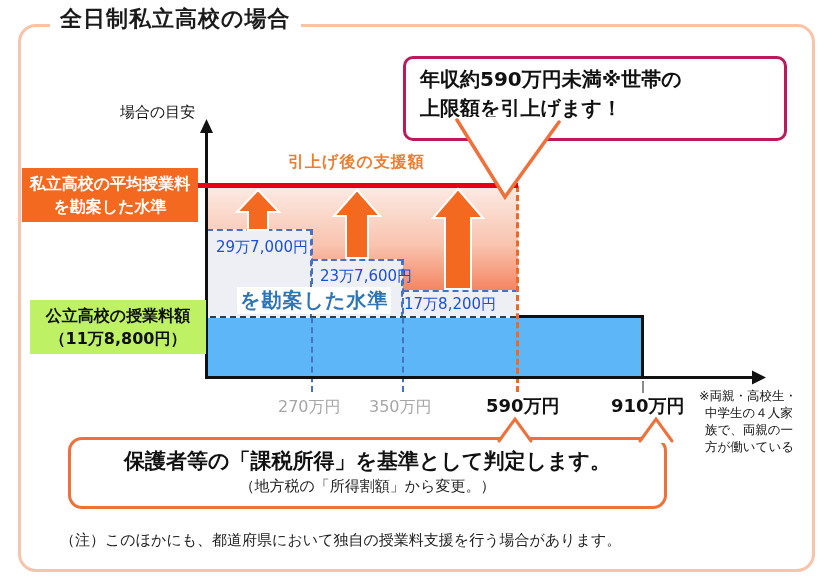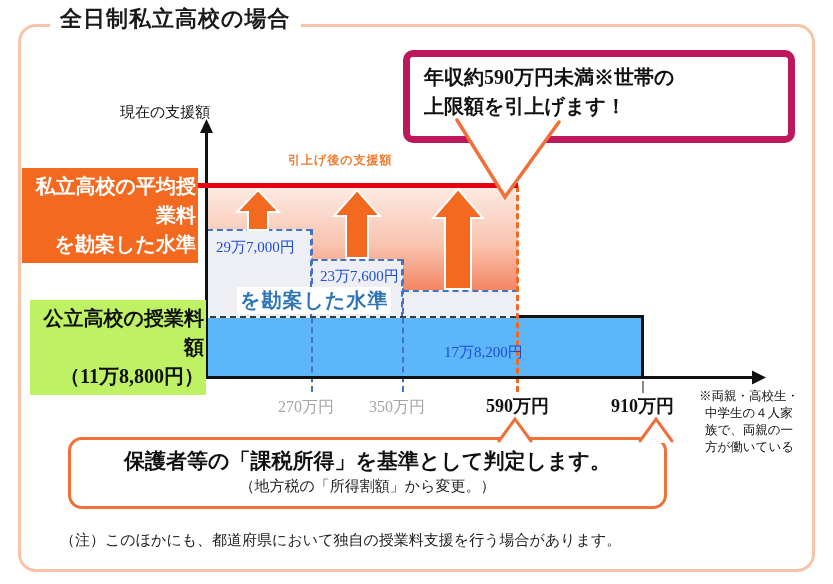--- a/index.html
+++ b/index.html
@@ -1,25 +1,25 @@
 <!DOCTYPE html>
 <html><head>
 <meta charset="utf-8">
 <style>
   html,body{margin:0;padding:0;background:#fff;}
   body{font-family:"DejaVu Sans","Liberation Sans",sans-serif;}
-  .scene{position:relative;width:833px;height:584px;background:#fff;overflow:hidden;font-family:Liberation Serif, serif;}
+  .scene{position:relative;width:833px;height:584px;background:#fff;overflow:hidden;}
   .abs{position:absolute;}
 
   
   .outer-frame{left:18px;top:24px;width:791px;height:542px;border:3px solid #f8c3a8;border-radius:18px;z-index:0;}
   .page-title{left:50px;top:4px;font-size:22px;font-weight:bold;color:#1a1a1a;background:#fff;padding:0 10px;z-index:7;letter-spacing:1px;}
 
   
-  .callout-top{left:403px;top:50px;width:364px;height:73px;border:7px solid #be185d;border-radius:10px;background:#fff;z-index:4;padding:6px 0 0 14px;box-sizing:content-box;}
+  .callout-top{left:403px;top:56px;width:364px;height:73px;border:3px solid #be185d;border-radius:10px;background:#fff;z-index:4;padding:6px 0 0 14px;box-sizing:content-box;}
   .callout-top .l{display:block;font-size:20px;font-weight:bold;color:#111;line-height:1.45;}
 
   
   .ylab{left:120px;top:103px;font-size:15px;color:#111;z-index:4;}
   .xlab{left:676px;top:352px;font-size:16px;font-weight:bold;color:#111;z-index:4;}
 
   
   .yaxis{left:205px;top:130px;width:3px;height:248px;background:#111;z-index:3;}
   .xaxis{left:205px;top:376px;width:552px;height:3px;background:#111;z-index:3;}
 
@@ -37,29 +37,29 @@
   
   .vline{width:0;z-index:2;}
   .v270{left:311px;top:229px;height:163px;border-left:2px dashed #4472c4;}
   .v350{left:402px;top:259px;height:133px;border-left:2px dashed #4472c4;}
   .v590{left:516px;top:186px;height:206px;border-left:3px dashed #f26822;}
   .v910{left:642px;top:381px;height:12px;border-left:2px dashed #8a8a8a;}
 
   .red-line{left:196px;top:183px;width:322px;height:5px;background:#e60012;z-index:4;}
 
   
-  .raised-label{left:288px;top:152px;font-size:12px;font-weight:bold;color:#ed7d31;z-index:4;letter-spacing:1px;}
+  .raised-label{left:288px;top:152px;font-size:16px;font-weight:bold;color:#ed7d31;z-index:4;letter-spacing:1px;}
   .stepval{font-size:15px;color:#1d4ed8;z-index:4;}
   .sv1{left:216px;top:238px;}
   .sv2{left:320px;top:267px;}
-  .sv3{left:444px;top:295px;margin-top:48px;}
+  .sv3{left:404px;top:295px;}
   .current-label{left:237px;top:287px;font-size:20px;font-weight:bold;color:#2e75b6;background:#fff;padding:0 3px;z-index:4;letter-spacing:1px;}
 
   
-  .tag{width:172px;text-align:right;font-weight:bold;font-size:20px;line-height:1.45;padding:4px 2px;z-index:5;}
+  .tag{width:172px;text-align:center;font-weight:bold;font-size:16px;line-height:1.45;padding:4px 2px;z-index:5;}
   .tag-private{left:22px;top:168px;background:#f2691f;color:#fff;}
   .tag-public{left:30px;top:300px;background:#bef264;color:#101010;}
 
   
   .tick{z-index:4;}
   .tick-gray{font-size:16px;color:#a6a6a6;}
   .tick-bold{font-size:18px;font-weight:bold;color:#111;}
   .t270{left:278px;top:397px;}
   .t350{left:369px;top:397px;}
   .t590{left:486px;top:394px;}
@@ -86,21 +86,21 @@
 
   <div class="abs outer-frame"></div>
 
   <div class="abs page-title">全日制私立高校の場合</div>
 
   <div class="abs callout-top">
     <span class="l">年収約590万円未満※世帯の</span>
     <span class="l">上限額を引上げます！</span>
   </div>
 
-  <div class="abs ylab">現在の支援額</div>
+  <div class="abs ylab">場合の目安</div>
 
   <div class="abs grad-band"></div>
   <div class="abs step step-a"></div>
   <div class="abs step step-b"></div>
   <div class="abs step step-c"></div>
   <div class="abs blue-bar"></div>
   <div class="abs bar-top-dashed"></div>
   <div class="abs bar-top-solid"></div>
 
   <div class="abs vline v270"></div>

